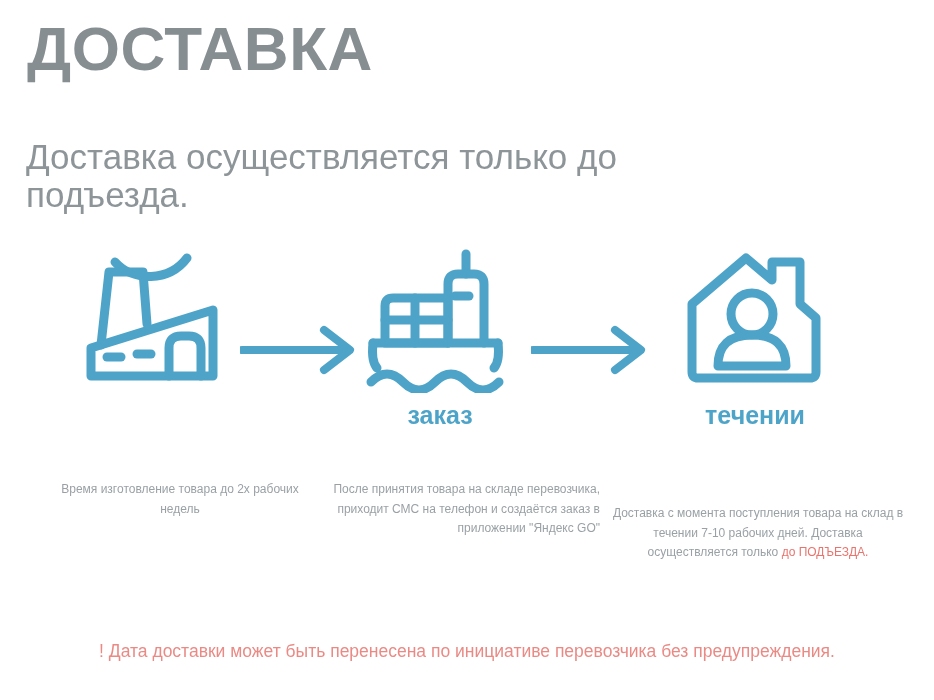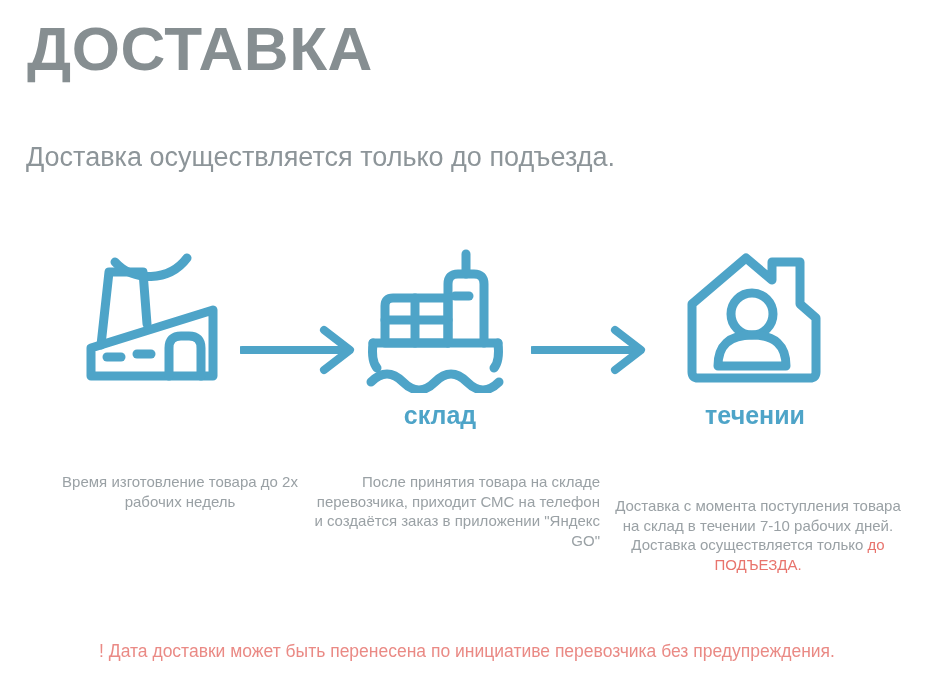--- a/index.html
+++ b/index.html
@@ -38,21 +38,21 @@
     letter-spacing: 0.5px;
     color: #868e91;
     white-space: nowrap;
   }
 
   .page-subtitle {
     position: absolute;
     left: 26px;
     top: 138px;
     width: 640px;
-    font-size: 27px;
+    font-size: 35px;
     line-height: 38px;
     font-weight: normal;
     color: #8d9599;
   }
 
   
   .flow {
     position: absolute;
     left: 0;
     top: 248px;
@@ -107,23 +107,23 @@
   .descriptions {
     position: absolute;
     left: 0;
     top: 472px;
     width: 934px;
     height: 130px;
   }
 
   .desc-col {
     position: absolute;
-    top: 0;
+    top: 8px;
     text-align: center;
-    font-size: 15px;
+    font-size: 12px;
     line-height: 19.5px;
     color: #9aa1a5;
   }
   .desc-col.col-1 { left: 40px;  width: 280px; }
   .desc-col.col-2 { left: 308px; width: 292px; text-align: right; }
   .desc-col.col-3 { left: 608px; width: 300px; margin-top: 24px; }
 
   .desc-accent {
     color: #e8746d;
   }
@@ -185,21 +185,21 @@
         <path d="M20 95 L 20 58 Q 20 50, 28 50 L 83 50 L 83 95 Z"></path>
         <path d="M20 72 L 83 72"></path>
         <path d="M50 50 L 50 95"></path>
 
         <path d="M8 95 L 133 95"></path>
         <path d="M8 95 Q 6 113, 12 120"></path>
         <path d="M133 95 Q 135 113, 129 120"></path>
 
         <path d="M6 134 Q 22 118, 38 134 T 70 134 T 102 134 T 134 134"></path>
       </svg>
-      <div class="flow-label">склад</div>
+      <div class="flow-label">заказ</div>
     </div>
 
     <svg class="flow-arrow arrow-2" viewBox="0 0 122 52" fill="none" stroke="#4ea4c8" stroke-width="8" stroke-linecap="round" stroke-linejoin="round">
       <path d="M2 26 L 104 26"></path>
       <path d="M84 6 L 110 26 L 84 46"></path>
     </svg>
 
     <div class="flow-step step-3">
       <svg class="flow-icon" viewBox="0 0 150 145" fill="none" stroke="#4ea4c8" stroke-width="9" stroke-linecap="round" stroke-linejoin="round">
 

